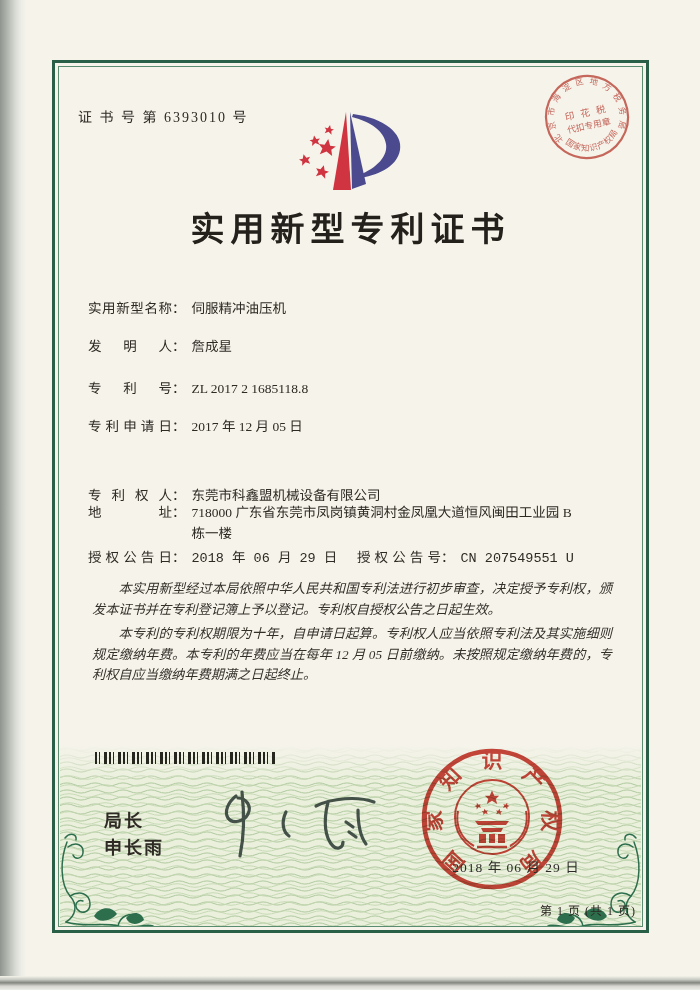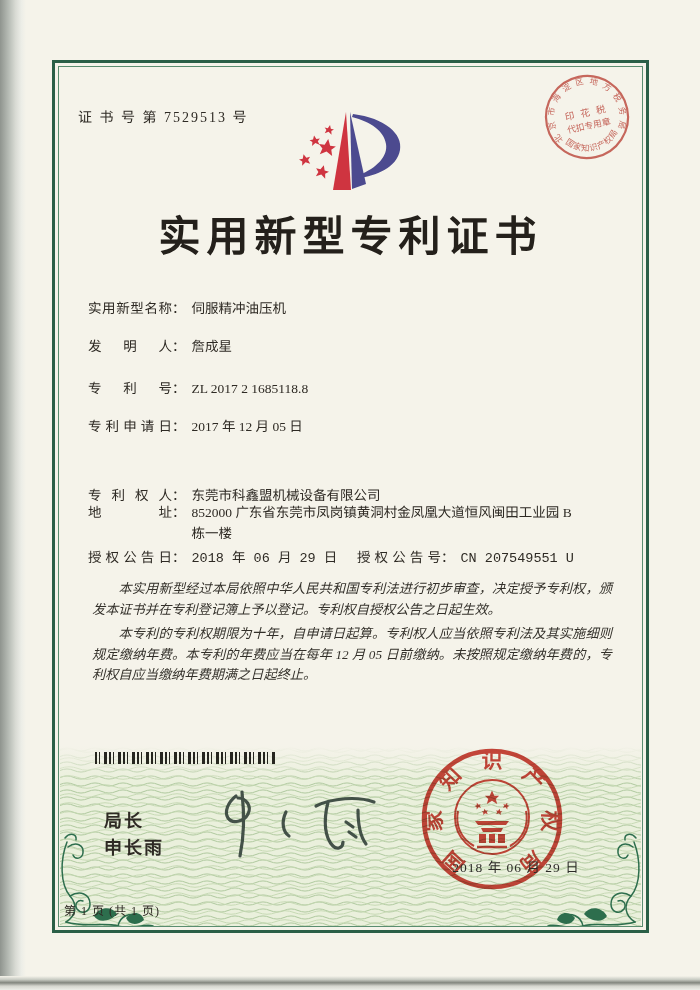--- a/index.html
+++ b/index.html
@@ -11,21 +11,21 @@
   .scan-bottom{position:absolute;left:0;top:976px;width:700px;height:14px;
     background:linear-gradient(180deg,#f5f3ea 0%,#c9ccc4 25%,#83877f 48%,#d5d6cf 72%,#eceee8 100%);}
   
   .frame-outer{position:absolute;left:52px;top:60px;width:597px;height:873px;
     border:3px solid #2a5f47;box-sizing:border-box;}
   .frame-inner{position:absolute;left:58px;top:66px;width:585px;height:861px;
     border:1px solid #5a8d70;box-sizing:border-box;}
   
   .cert-no{position:absolute;left:78px;top:106px;font-size:14px;letter-spacing:2px;color:#2e2a24;}
   .title{position:absolute;left:52px;top:202px;width:597px;text-align:center;
-    font-size:42px;font-weight:700;letter-spacing:6px;color:#24201b;}
+    font-size:34px;font-weight:700;letter-spacing:6px;color:#24201b;}
   .frow{position:absolute;left:88px;width:545px;font-size:13.5px;color:#2e2a24;line-height:21px;}
   .r0{top:298px}.r1{top:336px}.r2{top:378px}.r3{top:416px}.r4{top:485px}.r5{top:502px}.r6{top:548px}
   .flabel{display:inline-block;width:84px;text-align:justify;text-align-last:justify;vertical-align:top;}
   .colon{vertical-align:top;}
   .fval{display:inline-block;vertical-align:top;margin-left:6px;}
   .addr .fval{max-width:392px;}
   .pair2{position:absolute;left:269px;top:0;}
   .body-text{position:absolute;left:88px;top:575px;width:528px;font-size:13.2px;line-height:20.5px;
     color:#33302a;text-align:justify;font-style:italic;}
   .body-text p{margin:4px;text-indent:2em;}
@@ -33,21 +33,21 @@
     background:repeating-linear-gradient(90deg,#26261f 0 2px,transparent 2px 4px,#26261f 4px 5px,transparent 5px 9px,#26261f 9px 12px,transparent 12px 14px);}
   .signer{position:absolute;left:104px;z-index:3;font-size:18px;color:#2e2a24;letter-spacing:2px;font-weight:bold;}
   .signer.t1{top:806px}.signer.t2{top:833px}
   .sig-svg{position:absolute;left:198px;top:786px;z-index:3;}
   .band-svg{position:absolute;left:60px;top:746px;z-index:1;}
   .seal-svg{position:absolute;left:420px;top:747px;z-index:4;mix-blend-mode:multiply;}
   .stamp-svg{position:absolute;left:544px;top:74px;z-index:2;mix-blend-mode:multiply;transform:rotate(-12deg);}
   .logo-svg{position:absolute;left:293px;top:99px;z-index:2;}
   .seal-date{position:absolute;left:432px;top:856px;width:168px;z-index:5;text-align:center;
     font-size:13.5px;letter-spacing:1px;color:#2c2b28;}
-  .footer{position:absolute;left:64px;top:901px;width:597px;z-index:2;text-align:left;
+  .footer{position:absolute;left:39px;top:901px;width:597px;z-index:2;text-align:right;
     font-size:12px;color:#2e2a24;letter-spacing:1px;}
 </style>
 </head>
 <body>
 
 <div id="stage">
 
   <div class="scan-left"></div>
 
   <svg class="band-svg" width="581" height="180" viewBox="0 0 581 180">
@@ -77,21 +77,21 @@
     <rect x="0" y="0" width="581" height="180" fill="url(#wv1)"></rect>
     <rect x="0" y="2" width="581" height="178" fill="url(#wv2)"></rect>
     <rect x="0" y="0" width="581" height="36" fill="url(#fadeTop)"></rect>
     <use href="#flourish"></use>
     <use href="#flourish" transform="translate(581,0) scale(-1,1)"></use>
   </svg>
 
   <div class="frame-outer"></div>
   <div class="frame-inner"></div>
 
-  <div class="cert-no">证 书 号 第 7529513 号</div>
+  <div class="cert-no">证 书 号 第 6393010 号</div>
 
   <svg class="logo-svg" width="120" height="108" viewBox="0 0 120 108">
     <defs>
       <path id="st" d="M0,-1 L0.309,-0.309 L0.951,-0.309 L0.5,0.118 L0.691,0.809 L0,0.382 L-0.691,0.809 L-0.5,0.118 L-0.951,-0.309 L-0.309,-0.309 Z"></path>
     </defs>
     <use href="#st" transform="translate(36,31) scale(5) rotate(12)" fill="#cf3440"></use>
     <use href="#st" transform="translate(22,42) scale(5.5) rotate(-10)" fill="#cf3440"></use>
     <use href="#st" transform="translate(34,49) scale(9) rotate(8)" fill="#cf3440"></use>
     <use href="#st" transform="translate(12,61) scale(6) rotate(-14)" fill="#cf3440"></use>
     <use href="#st" transform="translate(29,73) scale(7) rotate(15)" fill="#cf3440"></use>
@@ -137,21 +137,21 @@
   <div class="frow r2">
     <span class="flabel">专利号</span><span class="colon">：</span><span class="fval">ZL 2017 2 1685118.8</span>
   </div>
   <div class="frow r3">
     <span class="flabel">专利申请日</span><span class="colon">：</span><span class="fval">2017 年 12 月 05 日</span>
   </div>
   <div class="frow r4">
     <span class="flabel">专利权人</span><span class="colon">：</span><span class="fval">东莞市科鑫盟机械设备有限公司</span>
   </div>
   <div class="frow r5 addr">
-    <span class="flabel">地址</span><span class="colon">：</span><span class="fval">852000 广东省东莞市凤岗镇黄洞村金凤凰大道恒风闽田工业园 B 栋一楼</span>
+    <span class="flabel">地址</span><span class="colon">：</span><span class="fval">718000 广东省东莞市凤岗镇黄洞村金凤凰大道恒风闽田工业园 B 栋一楼</span>
   </div>
   <div class="frow r6" style="position:absolute;font-family:Liberation Mono, monospace;">
     <span>
       <span class="flabel">授权公告日</span><span class="colon">：</span><span class="fval">2018 年 06 月 29 日</span>
     </span>
     <span class="pair2">
       <span class="flabel">授权公告号</span><span class="colon">：</span><span class="fval">CN 207549551 U</span>
     </span>
   </div>
 

